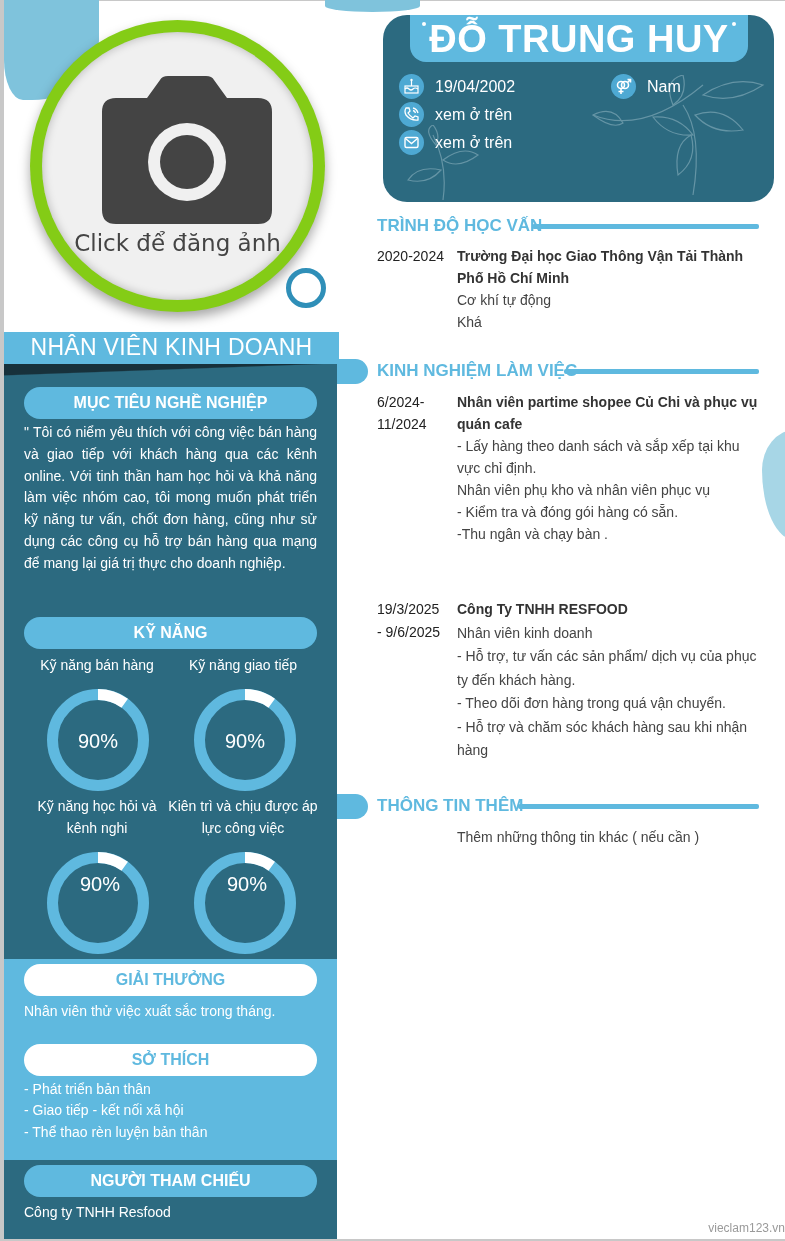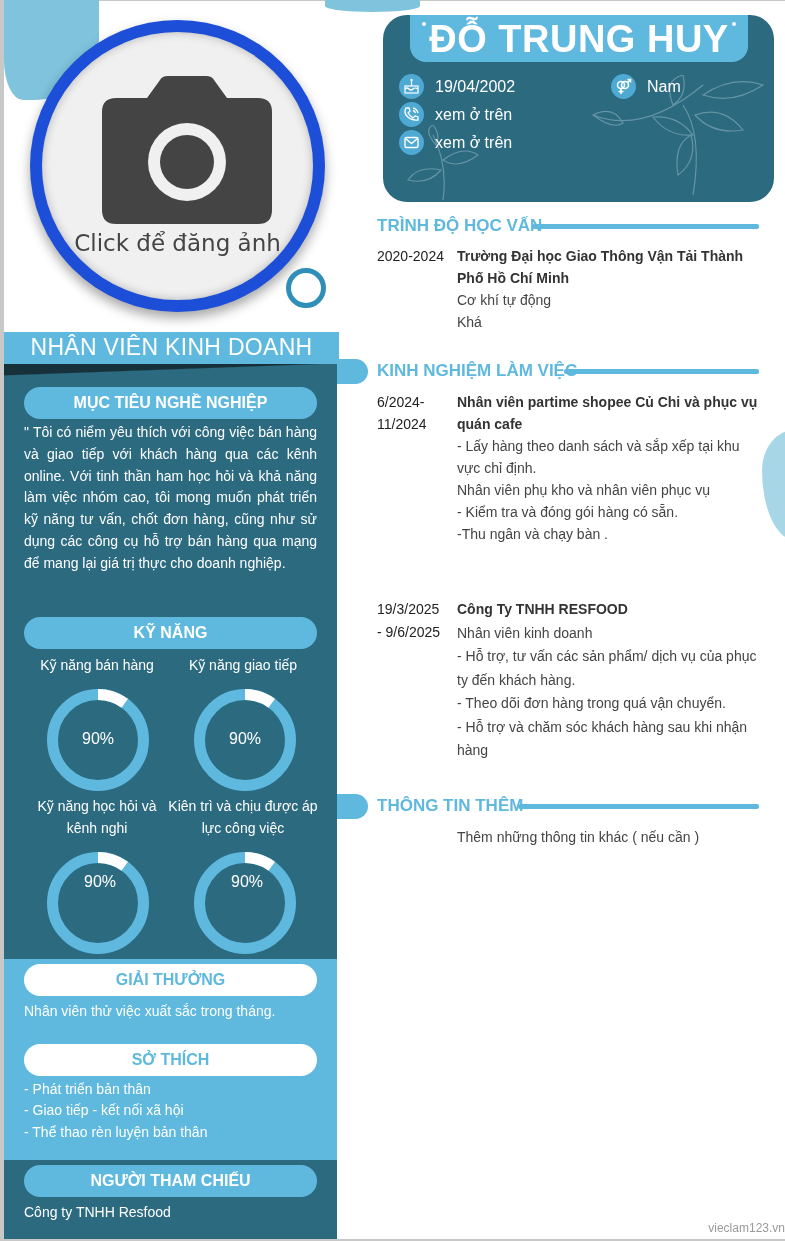--- a/index.html
+++ b/index.html
@@ -9,21 +9,21 @@
   .edge-left { position: absolute; left: 0; top: 0; width: 4px; height: 1241px; background: #c8c8c8; }
   .edge-top { position: absolute; left: 0; top: 0; width: 785px; height: 1px; background: #c8c8c8; }
   .edge-bottom { position: absolute; left: 0; bottom: 0; width: 785px; height: 2px; background: #c8c8c8; }
 
   
   .blob-tl { position: absolute; left: 4px; top: 0; width: 95px; height: 100px; background: #7fc3dc; border-radius: 0 0 70% 20% / 0 0 60% 40%; }
   .blob-top { position: absolute; left: 325px; top: 0; width: 95px; height: 12px; background: #7fc3dc; border-radius: 0 0 50% 50%; }
   .blob-right { position: absolute; left: 762px; top: 430px; width: 60px; height: 110px; background: #a7d6e6; border-radius: 60% 0 0 60% / 40% 0 0 70%; }
 
   
-  .photo-ring { position: absolute; left: 30px; top: 20px; width: 295px; height: 292px; border-radius: 50%; background: #1d4ed8; box-shadow: 0 6px 12px rgba(0,0,0,0.35); }
+  .photo-ring { position: absolute; left: 30px; top: 20px; width: 295px; height: 292px; border-radius: 50%; background: #84cc16; box-shadow: 0 6px 12px rgba(0,0,0,0.35); }
   .photo-inner { position: absolute; left: 12px; top: 12px; width: 271px; height: 268px; border-radius: 50%; background: #f0f0f0; box-shadow: inset 0 0 10px rgba(0,0,0,0.25); overflow: hidden; }
   .camera { position: absolute; left: 60px; top: 44px; width: 170px; height: 148px; }
   .photo-caption { position: absolute; left: 0; top: 198px; width: 271px; text-align: center; font-family: "DejaVu Sans", sans-serif; font-size: 23px; color: #444; }
   .photo-knob { position: absolute; left: 256px; top: 248px; width: 40px; height: 40px; border-radius: 50%; background: #fff; border: 5px solid #2f8fb8; }
 
   
   .header-card { position: absolute; left: 383px; top: 15px; width: 391px; height: 187px; background: #2c6a80; border-radius: 24px; overflow: hidden; }
   .name-banner { position: absolute; left: 27px; top: 0; width: 338px; height: 47px; background: #5fb9df; border-radius: 0 0 16px 16px; padding-left: 36px; }
   .name-text { position: absolute; left: 0; top: 3px; width: 100%; text-align: center; font-size: 38px; font-weight: bold; color: #fff; letter-spacing: 0.5px; }
   .dot { position: absolute; width: 4px; height: 4px; background: #fff; border-radius: 50%; top: 7px; }
@@ -41,21 +41,21 @@
   .left-dark2 { position: absolute; left: 4px; top: 1160px; width: 333px; height: 79px; background: #2c6a80; }
 
   .pill { position: absolute; left: 24px; width: 293px; height: 32px; border-radius: 16px; text-align: center; font-size: 16px; font-weight: bold; line-height: 32px; }
   .pill.blue { background: #5fb9df; color: #fff; }
   .pill.white { background: #fff; color: #5fb9df; }
 
   .objective { position: absolute; left: 24px; top: 422px; width: 293px; font-size: 14px; line-height: 21.8px; color: #fff; text-align: justify; }
 
   .skill-label { position: absolute; width: 150px; text-align: center; font-size: 14px; line-height: 22px; color: #fff; }
   .donut { position: absolute; width: 102px; height: 102px; }
-  .donut-val { position: absolute; width: 102px; text-align: center; font-size: 16px; color: #fff; }
+  .donut-val { position: absolute; width: 102px; text-align: center; font-size: 20px; color: #fff; }
 
   .light-text { position: absolute; left: 24px; font-size: 14px; line-height: 21.5px; color: #fff; }
 
   
   .sec-title { position: absolute; left: 377px; font-size: 17px; font-weight: bold; color: #5fb9df; }
   .sec-line { position: absolute; height: 5px; background: #5fb9df; border-radius: 2px; }
   .sec-tab { position: absolute; left: 337px; width: 31px; height: 25px; background: #5fb9df; border-radius: 0 13px 13px 0; }
 
   .date { position: absolute; left: 377px; font-size: 14px; line-height: 22.5px; color: #222; }
   .entry { position: absolute; left: 457px; width: 305px; font-size: 14px; line-height: 22px; color: #444; }

